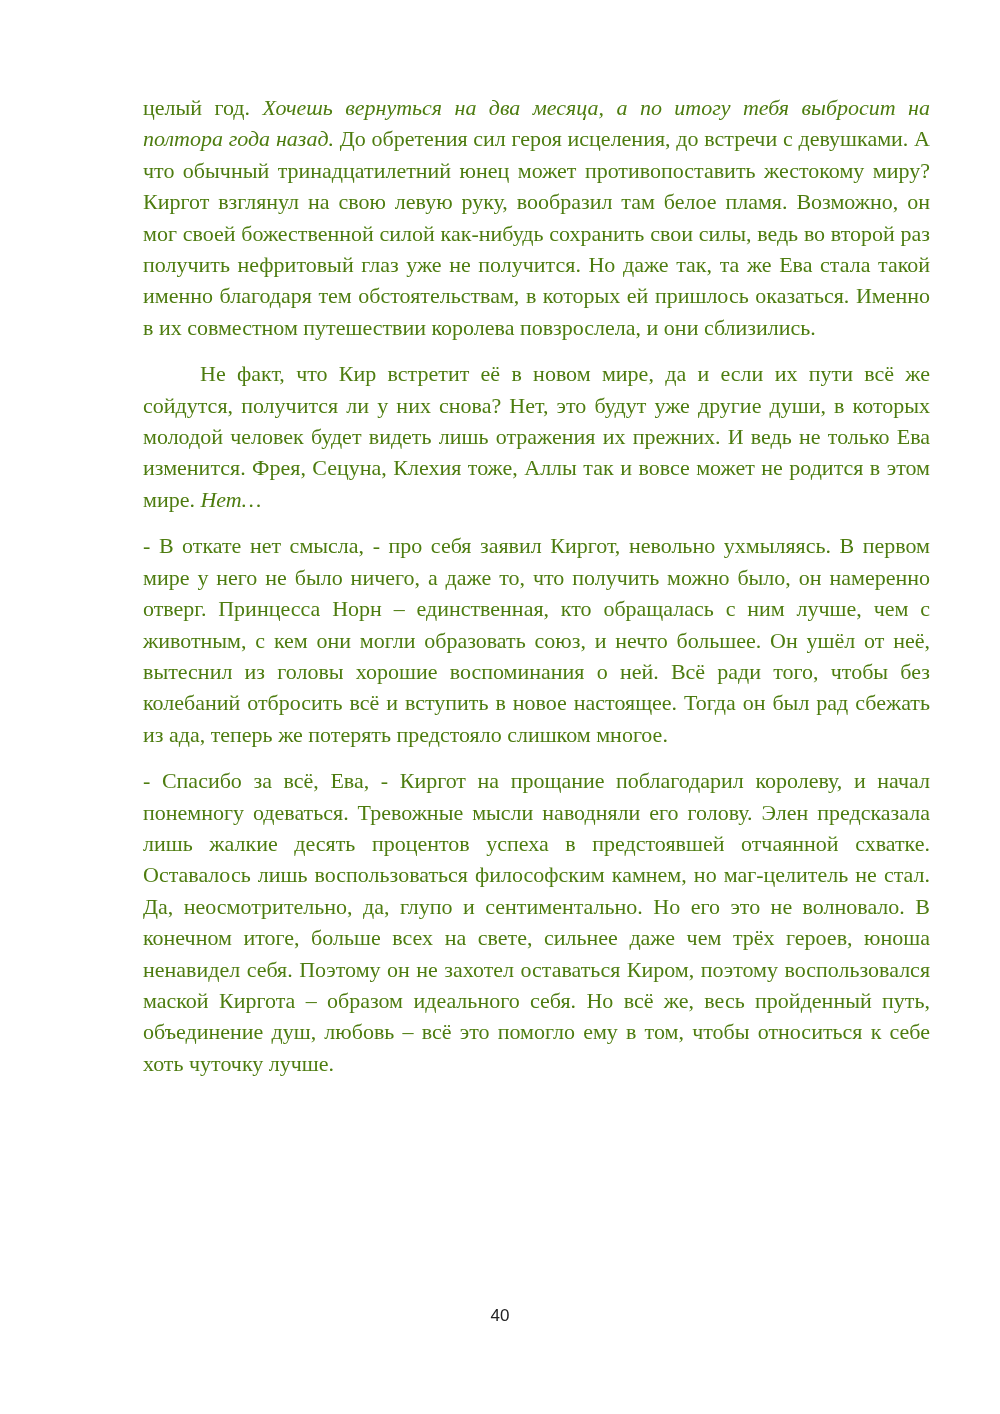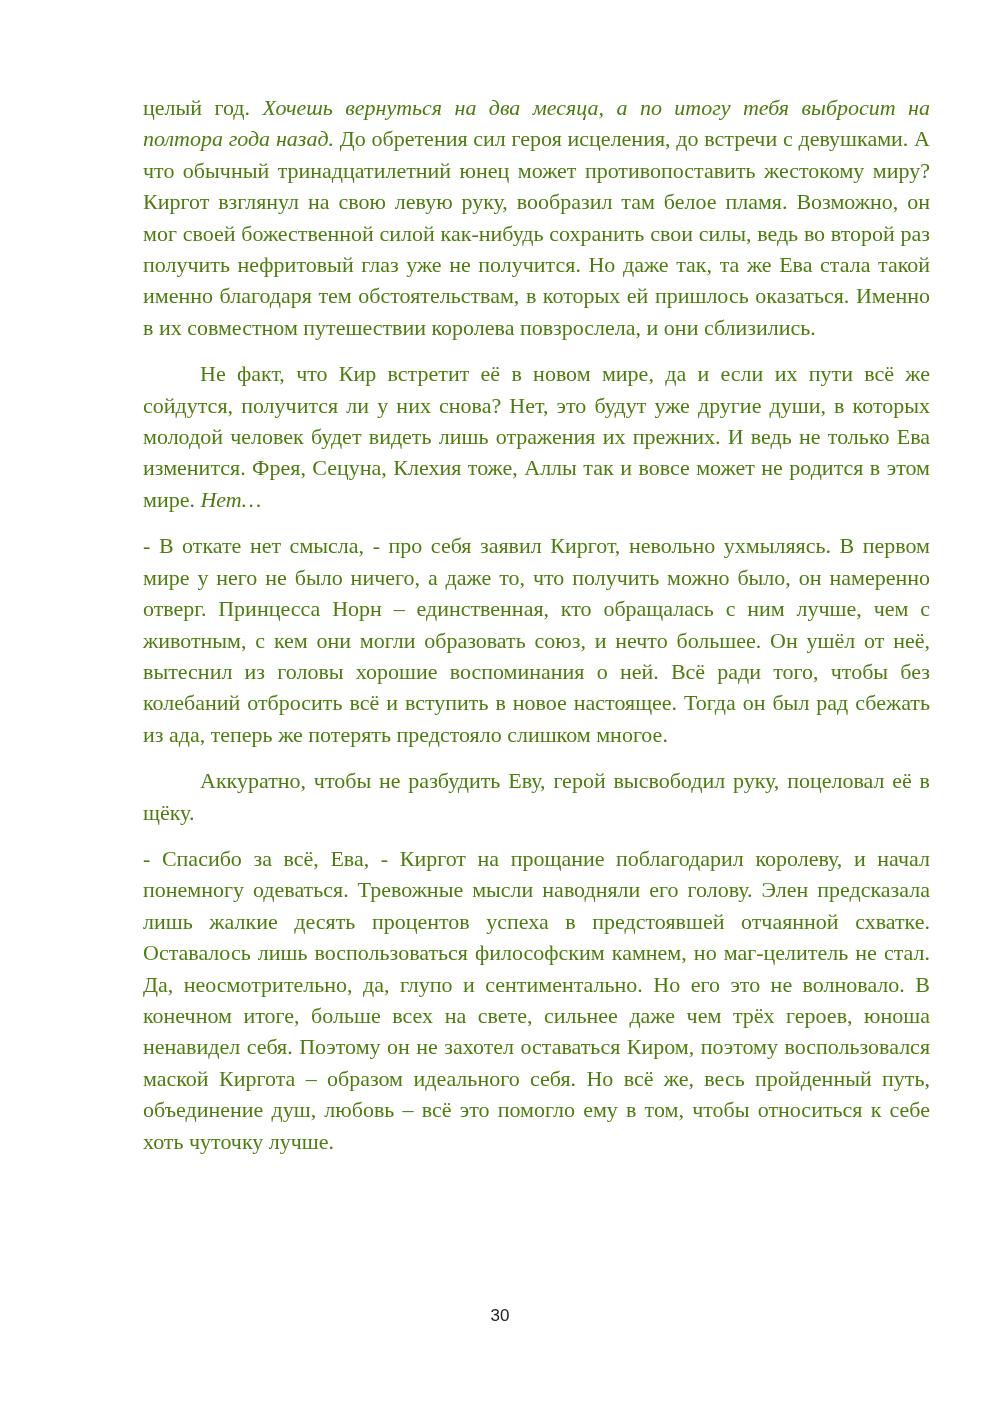--- a/index.html
+++ b/index.html
@@ -40,17 +40,16 @@
   }
 </style>
 </head>
 <body>
 
 <div class="page">
   <div class="text-block">
       <p><span>целый год. </span><em>Хочешь вернуться на два месяца, а по итогу тебя выбросит на полтора года назад.</em><span> До обретения сил героя исцеления, до встречи с девушками. А что обычный тринадцатилетний юнец может противопоставить жестокому миру? Киргот взглянул на свою левую руку, вообразил там белое пламя. Возможно, он мог своей божественной силой как-нибудь сохранить свои силы, ведь во второй раз получить нефритовый глаз уже не получится. Но даже так, та же Ева стала такой именно благодаря тем обстоятельствам, в которых ей пришлось оказаться. Именно в их совместном путешествии королева повзрослела, и они сблизились.</span></p>
       <p class="indent"><span>Не факт, что Кир встретит её в новом мире, да и если их пути всё же сойдутся, получится ли у них снова? Нет, это будут уже другие души, в которых молодой человек будет видеть лишь отражения их прежних. И ведь не только Ева изменится. Фрея, Сецуна, Клехия тоже, Аллы так и вовсе может не родится в этом мире. </span><em>Нет…</em></p>
       <p><span>- В откате нет смысла, - про себя заявил Киргот, невольно ухмыляясь. В первом мире у него не было ничего, а даже то, что получить можно было, он намеренно отверг. Принцесса Норн – единственная, кто обращалась с ним лучше, чем с животным, с кем они могли образовать союз, и нечто большее. Он ушёл от неё, вытеснил из головы хорошие воспоминания о ней. Всё ради того, чтобы без колебаний отбросить всё и вступить в новое настоящее. Тогда он был рад сбежать из ада, теперь же потерять предстояло слишком многое.</span></p>
-      <p class="indent"><span>Аккуратно, чтобы не разбудить Еву, герой высвободил руку, поцеловал её в щёку.</span></p>
       <p><span>- Спасибо за всё, Ева, - Киргот на прощание поблагодарил королеву, и начал понемногу одеваться. Тревожные мысли наводняли его голову. Элен предсказала лишь жалкие десять процентов успеха в предстоявшей отчаянной схватке. Оставалось лишь воспользоваться философским камнем, но маг-целитель не стал. Да, неосмотрительно, да, глупо и сентиментально. Но его это не волновало. В конечном итоге, больше всех на свете, сильнее даже чем трёх героев, юноша ненавидел себя. Поэтому он не захотел оставаться Киром, поэтому воспользовался маской Киргота – образом идеального себя. Но всё же, весь пройденный путь, объединение душ, любовь – всё это помогло ему в том, чтобы относиться к себе хоть чуточку лучше.</span></p>
     </div>
-  <div class="page-number">30</div>
+  <div class="page-number">40</div>
 </div>
 
 </body></html>

